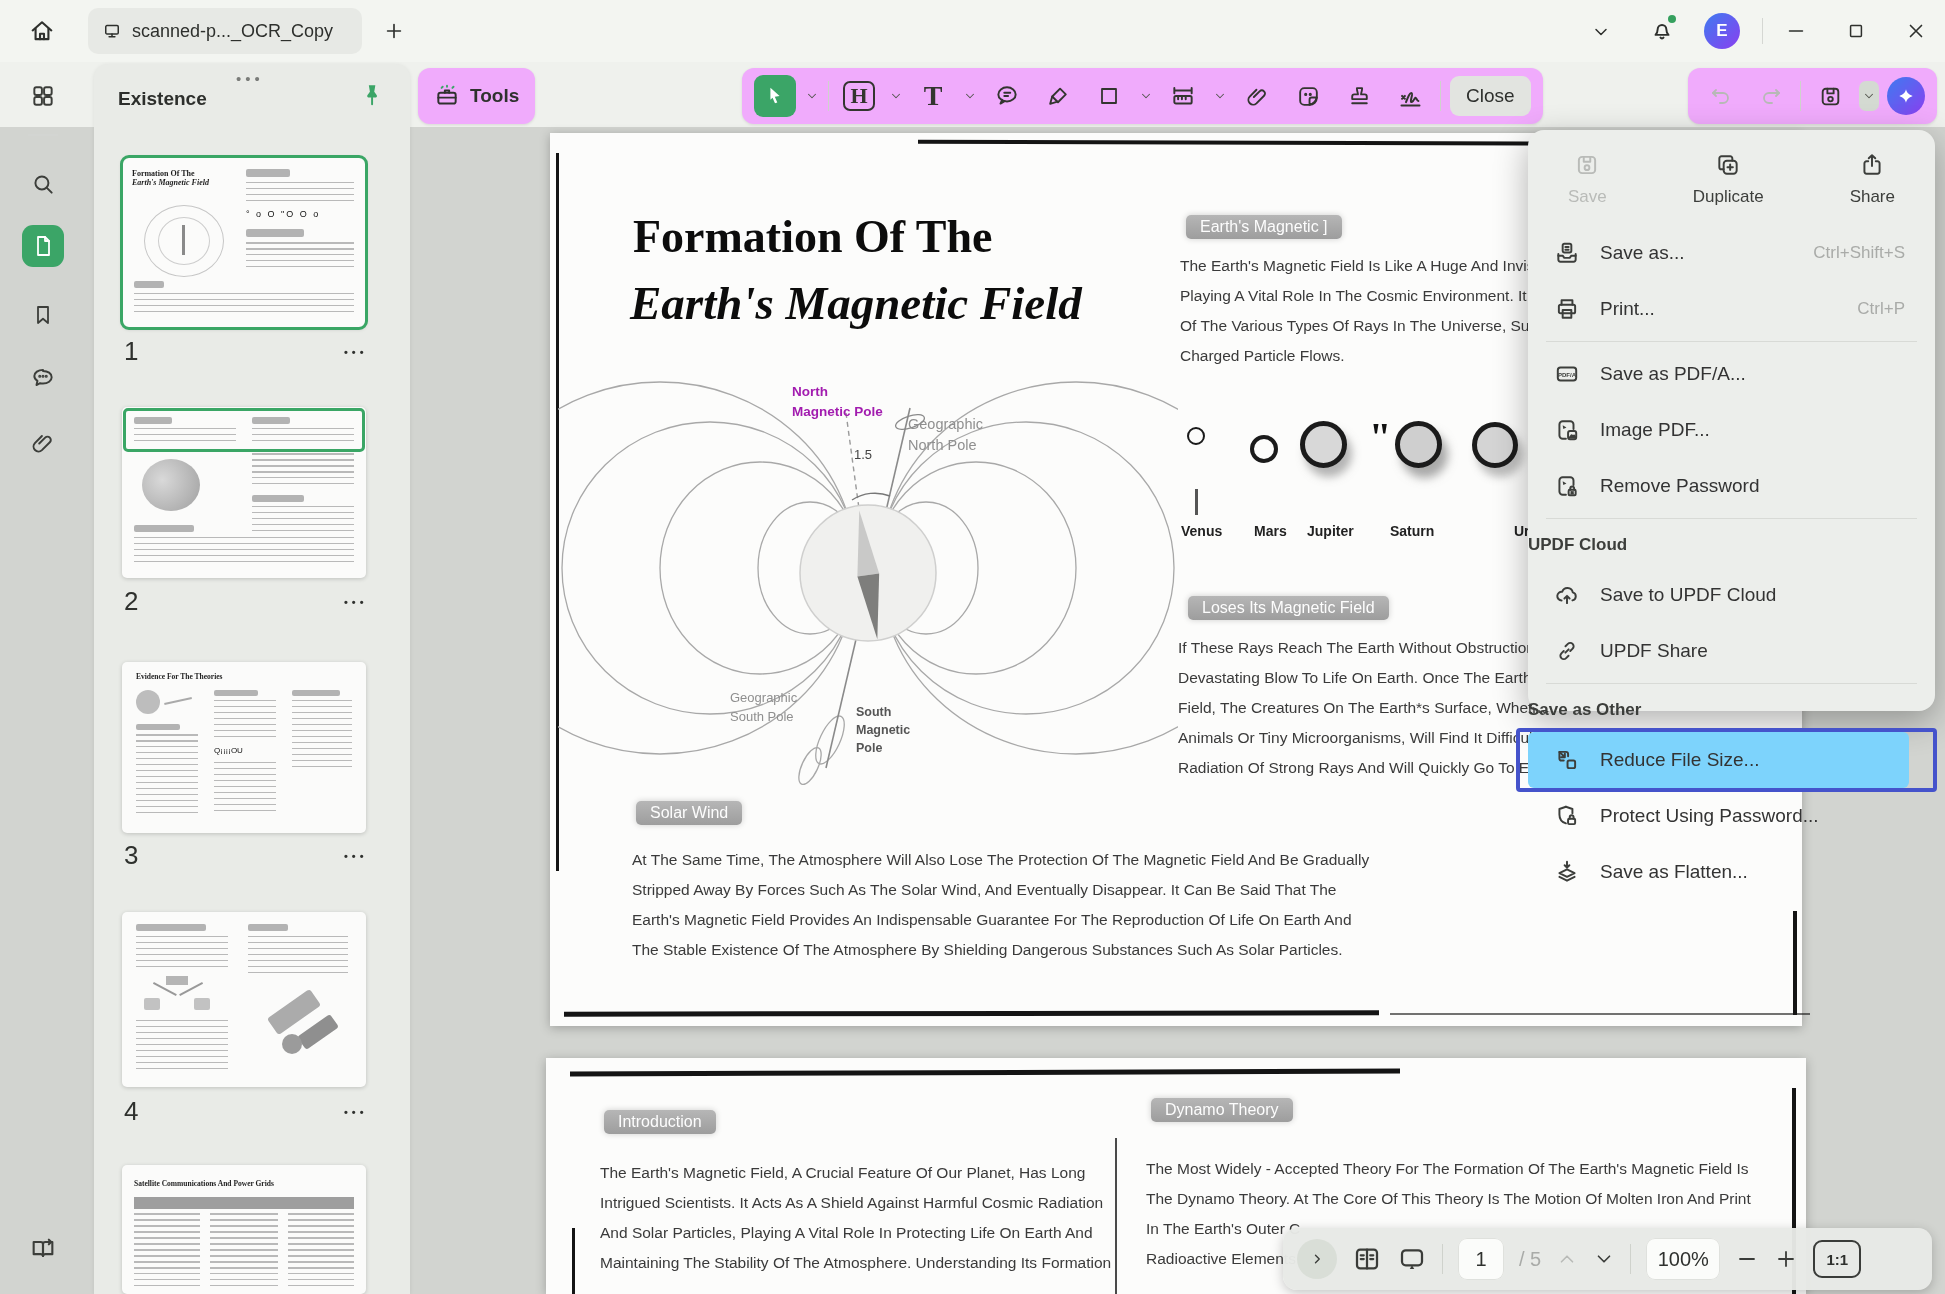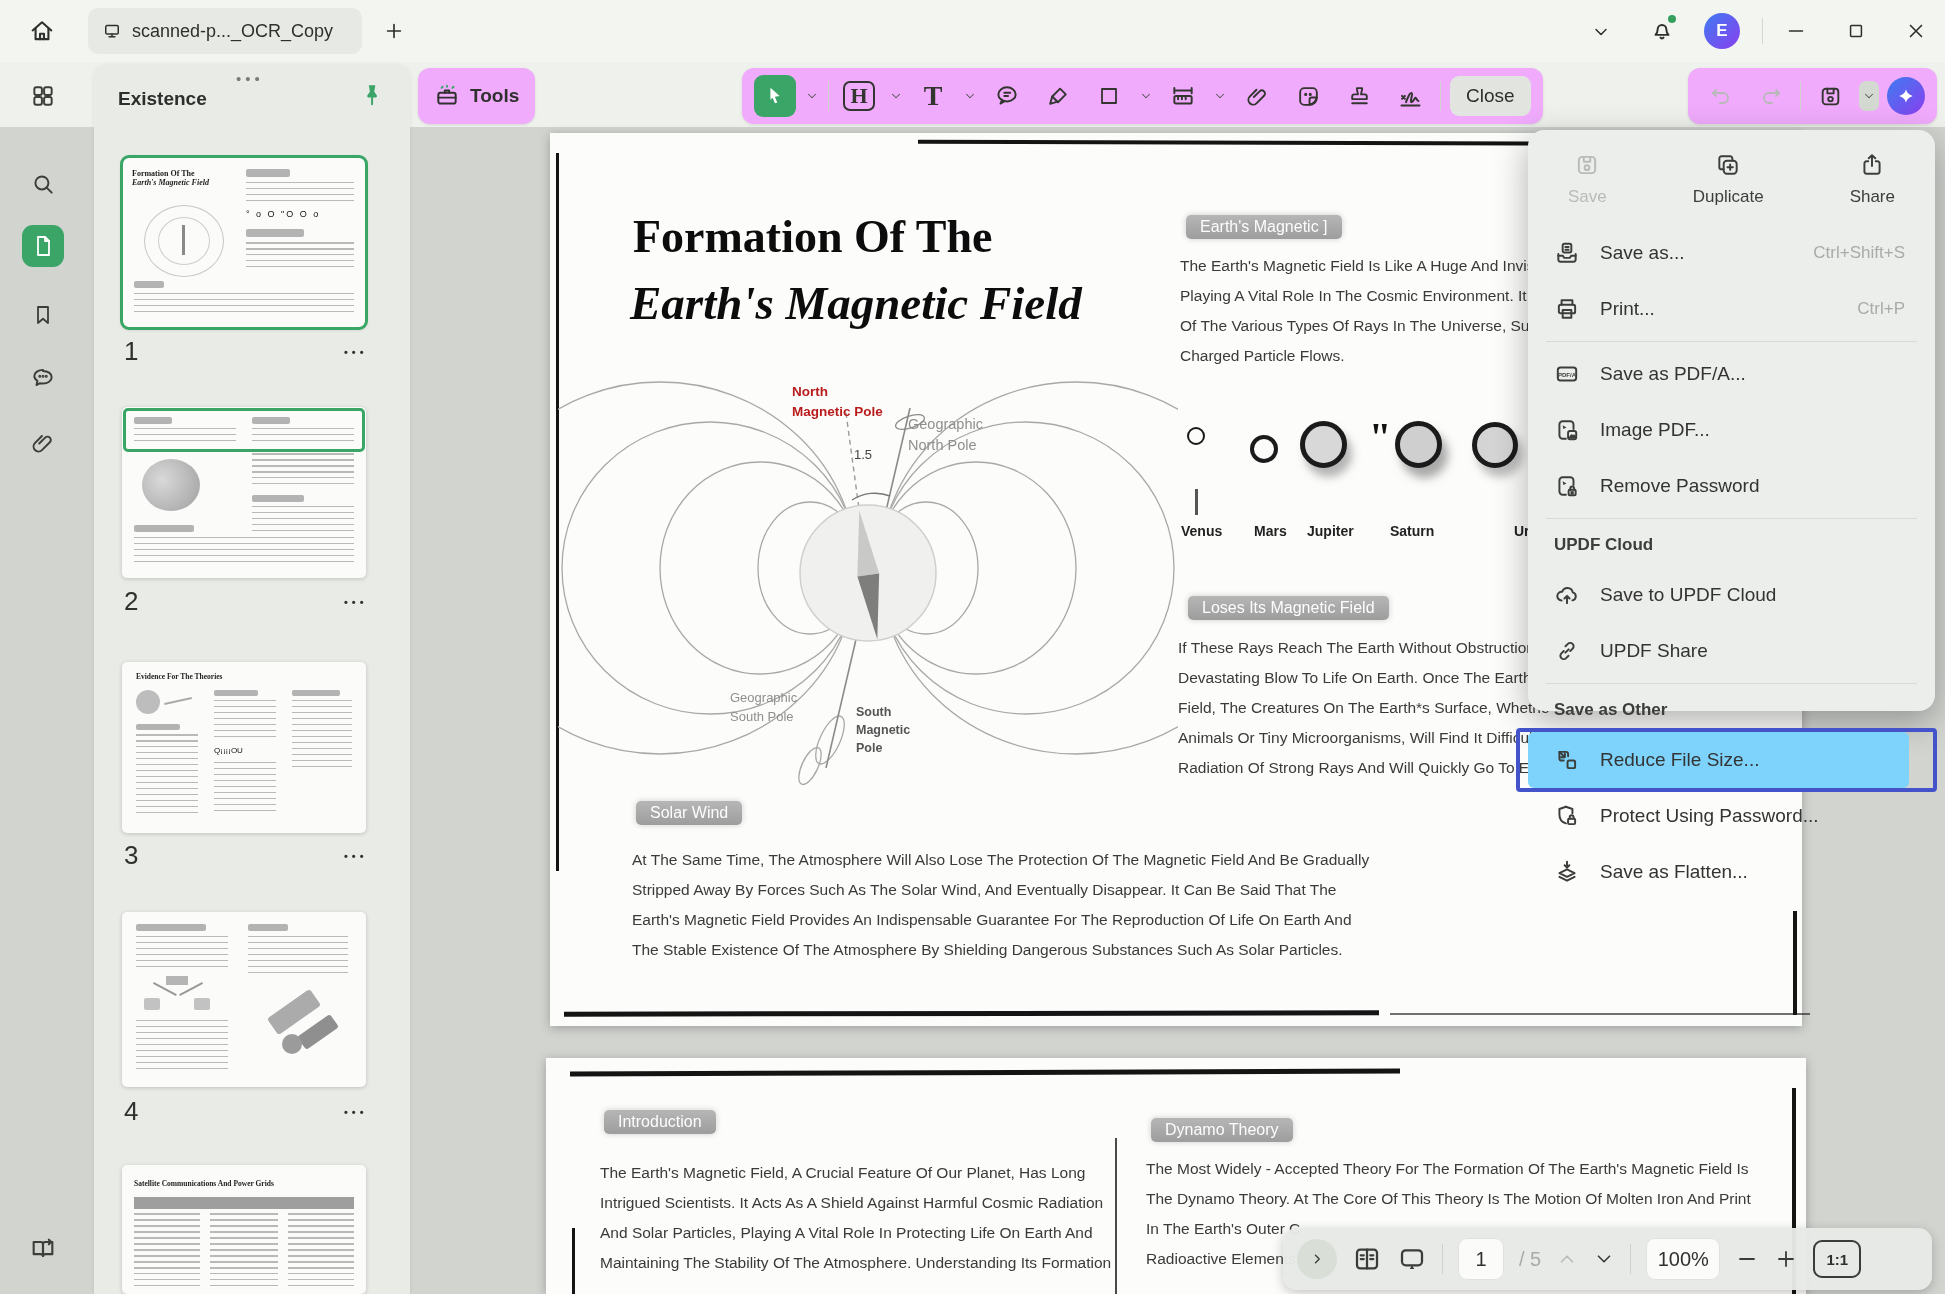--- a/index.html
+++ b/index.html
@@ -47,21 +47,21 @@
   .pring{border-radius:50%;border-style:solid;border-color:#1b1b1b;box-sizing:border-box}
   .plab{font-size:14px;font-weight:bold;color:#222;white-space:nowrap}
   
   .menu{left:1528px;top:130px;width:407px;height:581px;background:#eceeeb;border-radius:16px;
         box-shadow:0 10px 34px rgba(0,0,0,.30);z-index:50;box-sizing:border-box}
   .menu-top{display:flex;justify-content:space-between;padding:22px 40px 18px}
   .mact{display:flex;flex-direction:column;align-items:center;gap:9px;font-size:17px;color:#3c3e3b;cursor:pointer}
   .mact.dis{color:#b9bbb8;cursor:default}
   .mrow{height:56px;display:flex;align-items:center;gap:20px;padding-left:26px;font-size:19px;color:#333;cursor:pointer}
   .mrow .sc{margin-left:auto;padding-right:30px;color:#a9aba8;font-size:17px}
-  .mhdr{height:44px;display:flex;align-items:center;padding-left:26px;font-size:17px;font-weight:bold;color:#3c3e3b}
+  .mhdr{height:44px;display:flex;align-items:center;font-size:17px;font-weight:bold;color:#3c3e3b}
   .mhr{border:none;border-top:1px solid #d8dad6;margin:4px 18px}
   .micon{width:26px;height:26px;color:#3c3e3b;flex:0 0 auto}
   .hlrow{position:relative;background:#7dd3fc;border-radius:6px;margin-right:26px}
   .hlbox{position:absolute;left:-12px;right:-28px;top:-4px;bottom:-4px;border:4px solid #4553cb;border-radius:4px;pointer-events:none}
   
   .pill{left:1283px;top:1228px;width:649px;height:62px;background:rgba(231,233,230,.97);border-radius:14px;
         box-shadow:0 3px 12px rgba(0,0,0,.22);z-index:40;display:flex;align-items:center;gap:15px;padding:0 14px;box-sizing:border-box}
   .wbox{background:#fbfcfa;border-radius:9px;display:flex;align-items:center;justify-content:center;
         font-size:20px;color:#2f312e;box-shadow:inset 0 0 0 1px #dfe1dd}
   .pic{color:#3a3c39;display:flex;align-items:center;justify-content:center;cursor:pointer}
@@ -154,21 +154,21 @@
       <line x1="352" y1="40" x2="268" y2="400" stroke="#8a8a8a" stroke-width="1.6"></line>
       <ellipse cx="352" cy="54" rx="15" ry="6" fill="none" stroke="#8a8a8a" stroke-width="1.3" transform="rotate(-18 352 54)"></ellipse>
       <path d="M294 132 A 42 42 0 0 1 332 128" fill="none" stroke="#777" stroke-width="1.4"></path>
       <circle cx="310" cy="205" r="68" fill="#f0f0ee" stroke="#cfcfce" stroke-width="1.5"></circle>
       <g transform="rotate(-8 310 205)">
         <polygon points="310,142 321,207 299,207" fill="#c9c9c8"></polygon>
         <polygon points="299,207 321,207 310,272" fill="#7e7e7c"></polygon>
       </g>
     </svg>
 
-    <div class="A diaglab" style="left:242px;top:249px;font-size:13.5px;font-weight:bold;color:#b91c1c">
+    <div class="A diaglab" style="left:242px;top:249px;font-size:13.5px;font-weight:bold;color:#a21caf">
       <div>North</div>
         <div>Magnetic Pole</div>
       </div>
     <div class="A diaglab" style="left:358px;top:281px;font-size:14.5px;color:#8f8f8f">
       <div>Geographic</div>
         <div>North Pole</div>
       </div>
     <div class="A diaglab" style="left:304px;top:313px;font-size:13px;color:#444">1.5</div>
     <div class="A diaglab" style="left:180px;top:556px;font-size:13px;color:#8f8f8f">
       <div>Geographic</div>
@@ -224,21 +224,21 @@
     <div class="A scan" style="left:1246px;top:30px;width:4px;height:206px"></div>
     <div class="A scan" style="left:26px;top:170px;width:3px;height:66px"></div>
     <div class="A" style="left:569px;top:80px;width:2px;height:156px;background:#4a4a4a"></div>
     <div class="A tag" style="left:58px;top:52px">Introduction</div>
     <div class="A doctext" style="left:54px;top:100px">
       <div>The Earth's Magnetic Field, A Crucial Feature Of Our Planet, Has Long</div>
       <div>Intrigued Scientists. It Acts As A Shield Against Harmful Cosmic Radiation</div>
       <div>And Solar Particles, Playing A Vital Role In Protecting Life On Earth And</div>
       <div>Maintaining The Stability Of The Atmosphere. Understanding Its Formation</div>
     </div>
-    <div class="A tag" style="left:605px;top:60px">Dynamo Theory</div>
+    <div class="A tag" style="left:605px;top:40px">Dynamo Theory</div>
     <div class="A doctext" style="left:600px;top:96px">
       <div>The Most Widely - Accepted Theory For The Formation Of The Earth's Magnetic Field Is</div>
       <div>The Dynamo Theory. At The Core Of This Theory Is The Motion Of Molten Iron And Print</div>
       <div>In The Earth's Outer C</div>
       <div>Radioactive Elements</div>
     </div>
   </div>
 </div>
 
 <div class="A" style="left:0;top:62px;width:88px;height:1232px">

